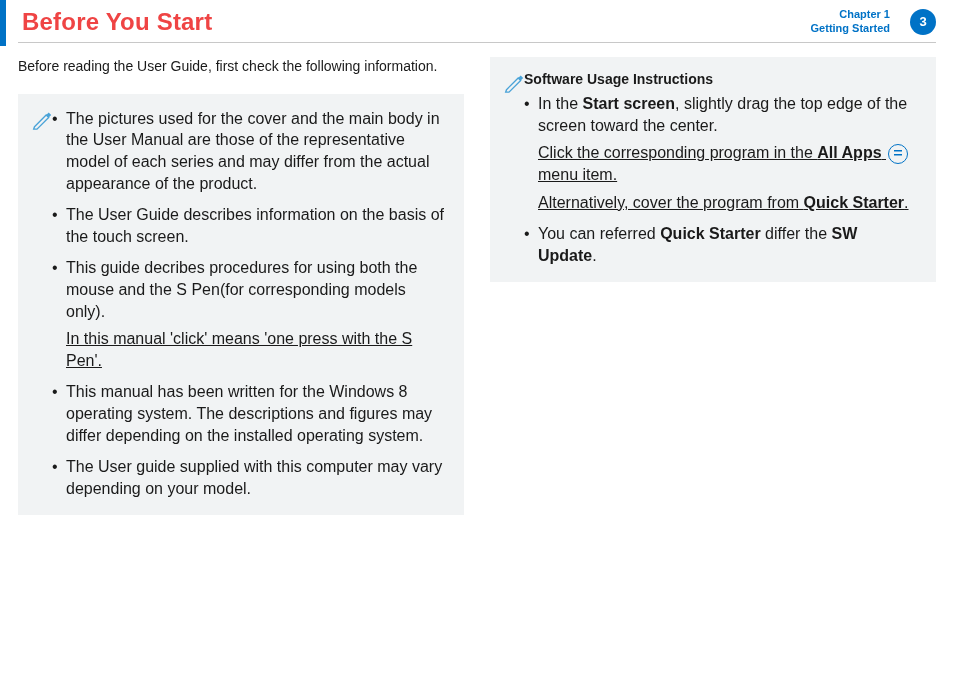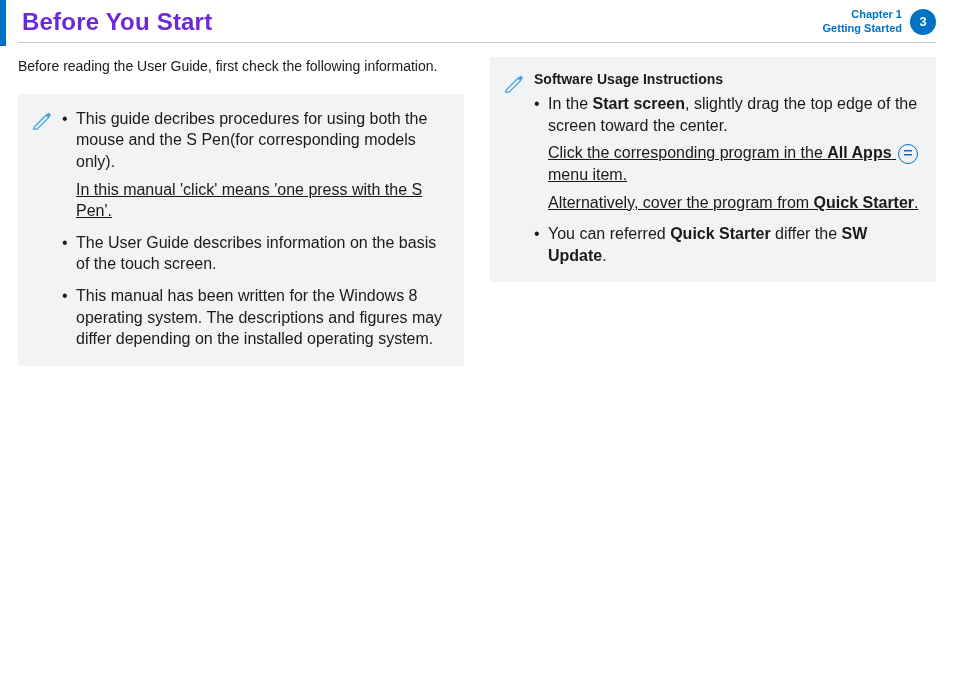--- a/index.html
+++ b/index.html
@@ -21,29 +21,29 @@
   }
   .leftbar {
     position: absolute;
     left: 0; top: 0;
     width: 6px; height: 46px;
     background: #0072c6;
   }
   .title {
     font-size: 24px;
     font-weight: 700;
-    color: #6d28d9;
+    color: #ef4444;
     flex: 1;
     padding-left: 4px;
     letter-spacing: 0.2px;
   }
   .chapter-block {
     display: flex;
     align-items: center;
-    gap: 8px;
+    gap: 20px;
   }
   .chapter-text {
     text-align: right;
     color: #0072c6;
     font-weight: 600;
     font-size: 11px;
     line-height: 1.25;
   }
   .page-badge {
     width: 26px; height: 26px;
@@ -65,21 +65,20 @@
   .col { flex: 1; min-width: 0; }
   .intro {
     font-size: 14px;
     line-height: 1.35;
     margin-bottom: 18px;
   }
   .box {
     background: #f1f3f4;
     padding: 14px 16px 16px 14px;
     display: flex;
-    gap: 10px;
   }
   .note-icon {
     width: 20px; height: 20px;
     flex-shrink: 0;
     margin-top: 2px;
   }
   ul.bullets {
     list-style: none;
     padding: 0;
     margin: 0;
@@ -149,28 +148,34 @@
   <div class="col">
     <p class="intro">Before reading the User Guide, first check the following information.</p>
 
     <div class="box">
       <svg class="note-icon" viewBox="0 0 24 24">
         <path d="M3 20 L17 6 L20 9 L6 23 L2 23 Z" fill="none" stroke="#4aa3d8" stroke-width="1.6"></path>
         <path d="M17 6 L20 3 L23 6 L20 9 Z" fill="#4aa3d8"></path>
       </svg>
       <ul class="bullets">
         <li>
+          <span>The pictures used for the cover and the main body in the User Manual are those of the representative model of each series and may differ from the actual appearance of the product.</span>
+        </li>
+        <li>
+          <span>The User Guide describes information on the basis of the touch screen.</span>
+        </li>
+        <li>
           <span>This guide decribes procedures for using both the mouse and the S Pen(for corresponding models only).</span>
           <div class="subline">In this manual 'click' means 'one press with the S Pen'.</div>
         </li>
         <li>
-          <span>The User Guide describes information on the basis of the touch screen.</span>
-        </li>
-        <li>
           <span>This manual has been written for the Windows 8 operating system. The descriptions and figures may differ depending on the installed operating system.</span>
+        </li>
+        <li>
+          <span>The User guide supplied with this computer may vary depending on your model.</span>
         </li>
       </ul>
     </div>
   </div>
 
   <div class="col">
     <div class="box">
       <svg class="note-icon" viewBox="0 0 24 24">
         <path d="M3 20 L17 6 L20 9 L6 23 L2 23 Z" fill="none" stroke="#4aa3d8" stroke-width="1.6"></path>
         <path d="M17 6 L20 3 L23 6 L20 9 Z" fill="#4aa3d8"></path>

